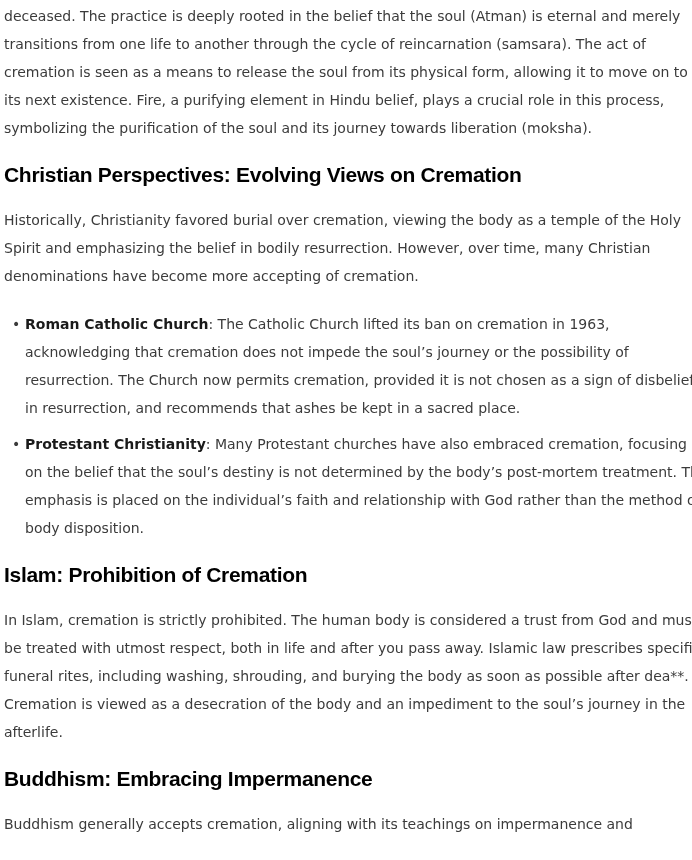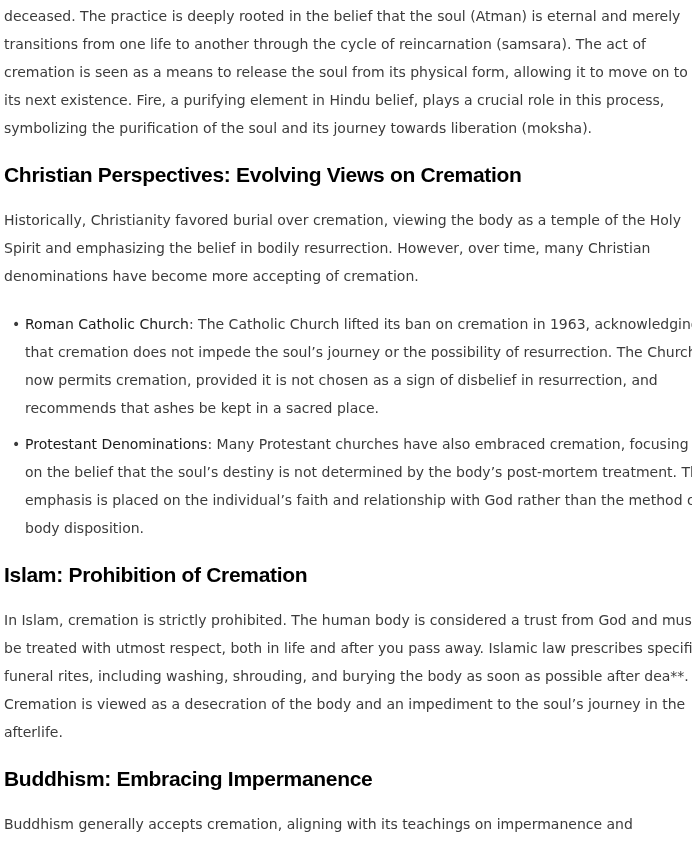--- a/index.html
+++ b/index.html
@@ -37,42 +37,42 @@
     margin: 0 0 8px;
   }
   .list-item:last-child { margin-bottom: 0; }
   .bullet-dot {
     position: absolute;
     left: -13px;
     top: 0;
     color: #3b3b3b;
   }
   .term {
-    font-weight: 400;
+    font-weight: 700;
     color: #1a1a1a;
     text-align: center;
   }
 </style>
 </head>
 <body>
 
 <div class="page">
 
   <p class="body-text">deceased. The practice is deeply rooted in the belief that the soul (Atman) is eternal and merely transitions from one life to another through the cycle of reincarnation (samsara). The act of cremation is seen as a means to release the soul from its physical form, allowing it to move on to its next existence. Fire, a purifying element in Hindu belief, plays a crucial role in this process, symbolizing the purification of the soul and its journey towards liberation (moksha).</p>
 
   <h2 class="section-heading">Christian Perspectives: Evolving Views on Cremation</h2>
 
   <p class="body-text">Historically, Christianity favored burial over cremation, viewing the body as a temple of the Holy Spirit and emphasizing the belief in bodily resurrection. However, over time, many Christian denominations have become more accepting of cremation.</p>
 
   <ul class="bullet-list">
     <li class="list-item">
       <span class="bullet-dot">•</span><span class="term">Roman Catholic Church</span><span>: The Catholic Church lifted its ban on cremation in 1963, acknowledging that cremation does not impede the soul’s journey or the possibility of resurrection. The Church now permits cremation, provided it is not chosen as a sign of disbelief in resurrection, and recommends that ashes be kept in a sacred place.</span>
     </li>
     <li class="list-item">
-      <span class="bullet-dot">•</span><span class="term">Protestant Denominations</span><span>: Many Protestant churches have also embraced cremation, focusing on the belief that the soul’s destiny is not determined by the body’s post-mortem treatment. The emphasis is placed on the individual’s faith and relationship with God rather than the method of body disposition.</span>
+      <span class="bullet-dot">•</span><span class="term">Protestant Christianity</span><span>: Many Protestant churches have also embraced cremation, focusing on the belief that the soul’s destiny is not determined by the body’s post-mortem treatment. The emphasis is placed on the individual’s faith and relationship with God rather than the method of body disposition.</span>
     </li>
   </ul>
 
   <h2 class="section-heading">Islam: Prohibition of Cremation</h2>
 
   <p class="body-text">In Islam, cremation is strictly prohibited. The human body is considered a trust from God and must be treated with utmost respect, both in life and after you pass away. Islamic law prescribes specific funeral rites, including washing, shrouding, and burying the body as soon as possible after dea**. Cremation is viewed as a desecration of the body and an impediment to the soul’s journey in the afterlife.</p>
 
   <h2 class="section-heading">Buddhism: Embracing Impermanence</h2>
 
   <p class="body-text">Buddhism generally accepts cremation, aligning with its teachings on impermanence and</p>

